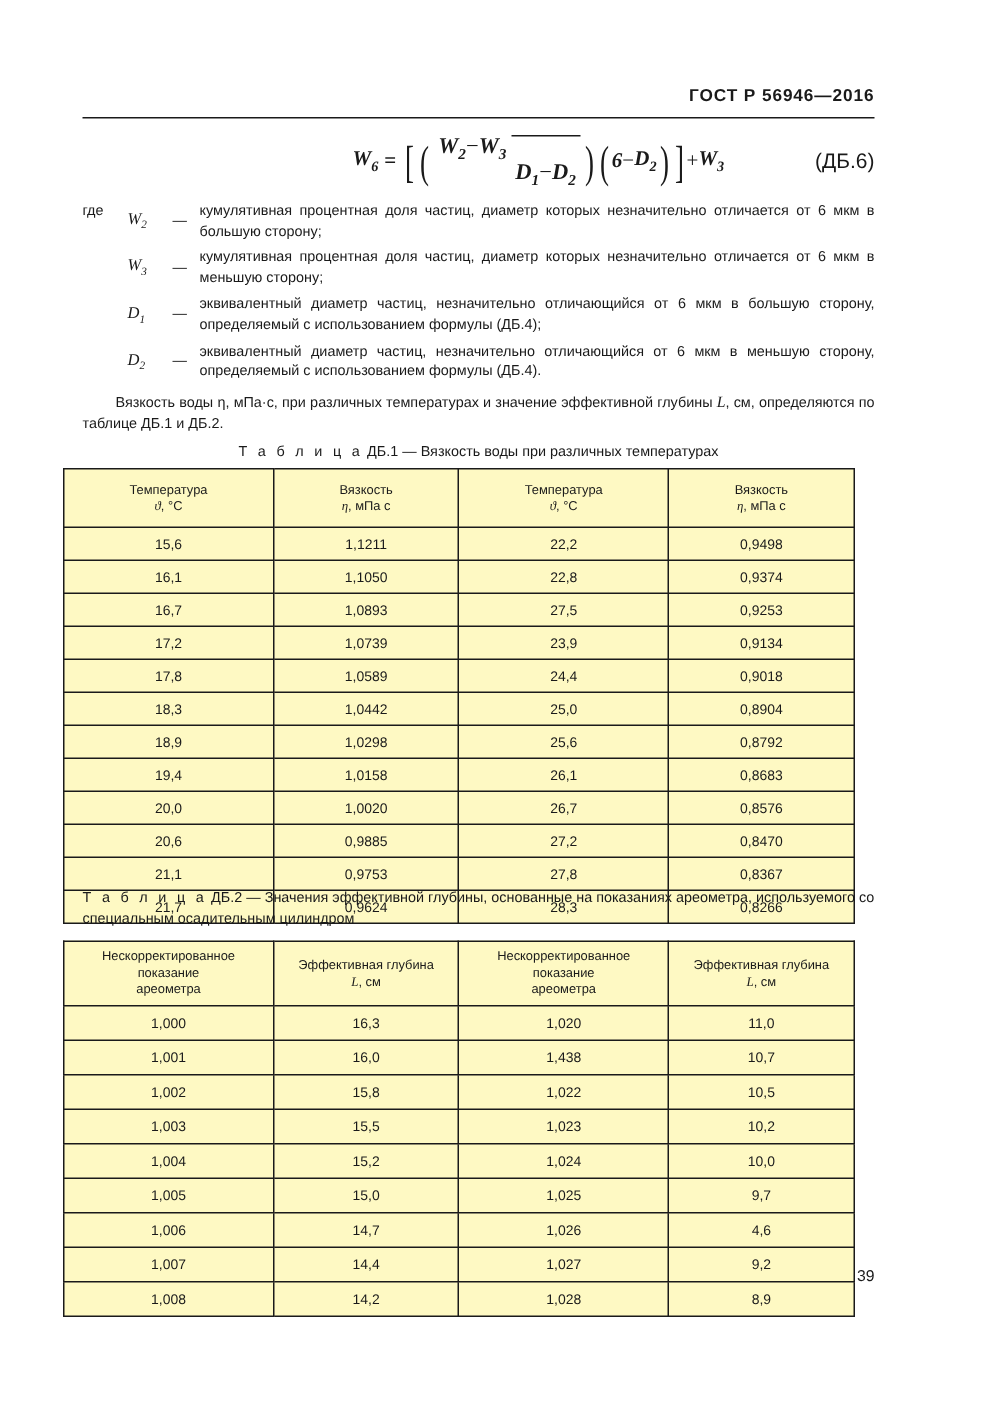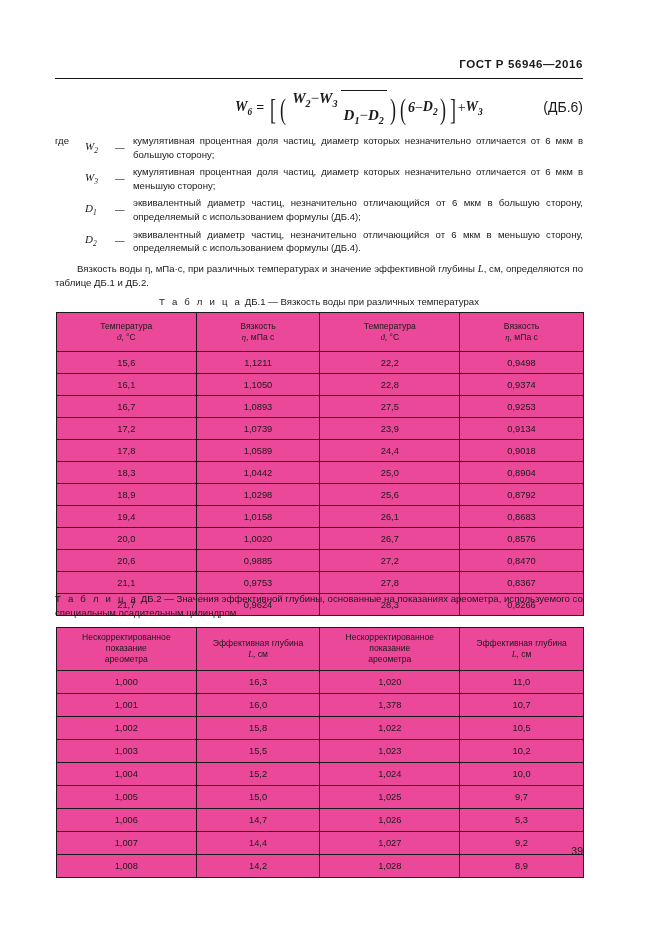--- a/index.html
+++ b/index.html
@@ -143,25 +143,25 @@
   }
   .tbl-caption .sp {
     letter-spacing: 2.2px;
   }
   #cap1 { top: 295px; text-align: center; }
   #cap2 { top: 592px; }
 
   
   table.doc {
     position: absolute;
-    left: 56px;
+    left: 42px;
     width: 528px;
     border-collapse: collapse;
     font-size: 9.3px;
-    background: #ec4899;
+    background: #fef9c3;
   }
   table.doc th, table.doc td {
     border: 0.8px solid #1a1a1a;
     text-align: center;
     vertical-align: middle;
     font-weight: normal;
     padding: 0;
   }
   table.doc thead th {
     font-size: 8.6px;
@@ -405,21 +405,21 @@
     <tbody>
       <tr>
           <td>1,000</td>
           <td>16,3</td>
           <td>1,020</td>
           <td>11,0</td>
         </tr>
       <tr>
           <td>1,001</td>
           <td>16,0</td>
-          <td>1,378</td>
+          <td>1,438</td>
           <td>10,7</td>
         </tr>
       <tr>
           <td>1,002</td>
           <td>15,8</td>
           <td>1,022</td>
           <td>10,5</td>
         </tr>
       <tr>
           <td>1,003</td>
@@ -436,21 +436,21 @@
       <tr>
           <td>1,005</td>
           <td>15,0</td>
           <td>1,025</td>
           <td>9,7</td>
         </tr>
       <tr>
           <td>1,006</td>
           <td>14,7</td>
           <td>1,026</td>
-          <td>5,3</td>
+          <td>4,6</td>
         </tr>
       <tr>
           <td>1,007</td>
           <td>14,4</td>
           <td>1,027</td>
           <td>9,2</td>
         </tr>
       <tr>
           <td>1,008</td>
           <td>14,2</td>

